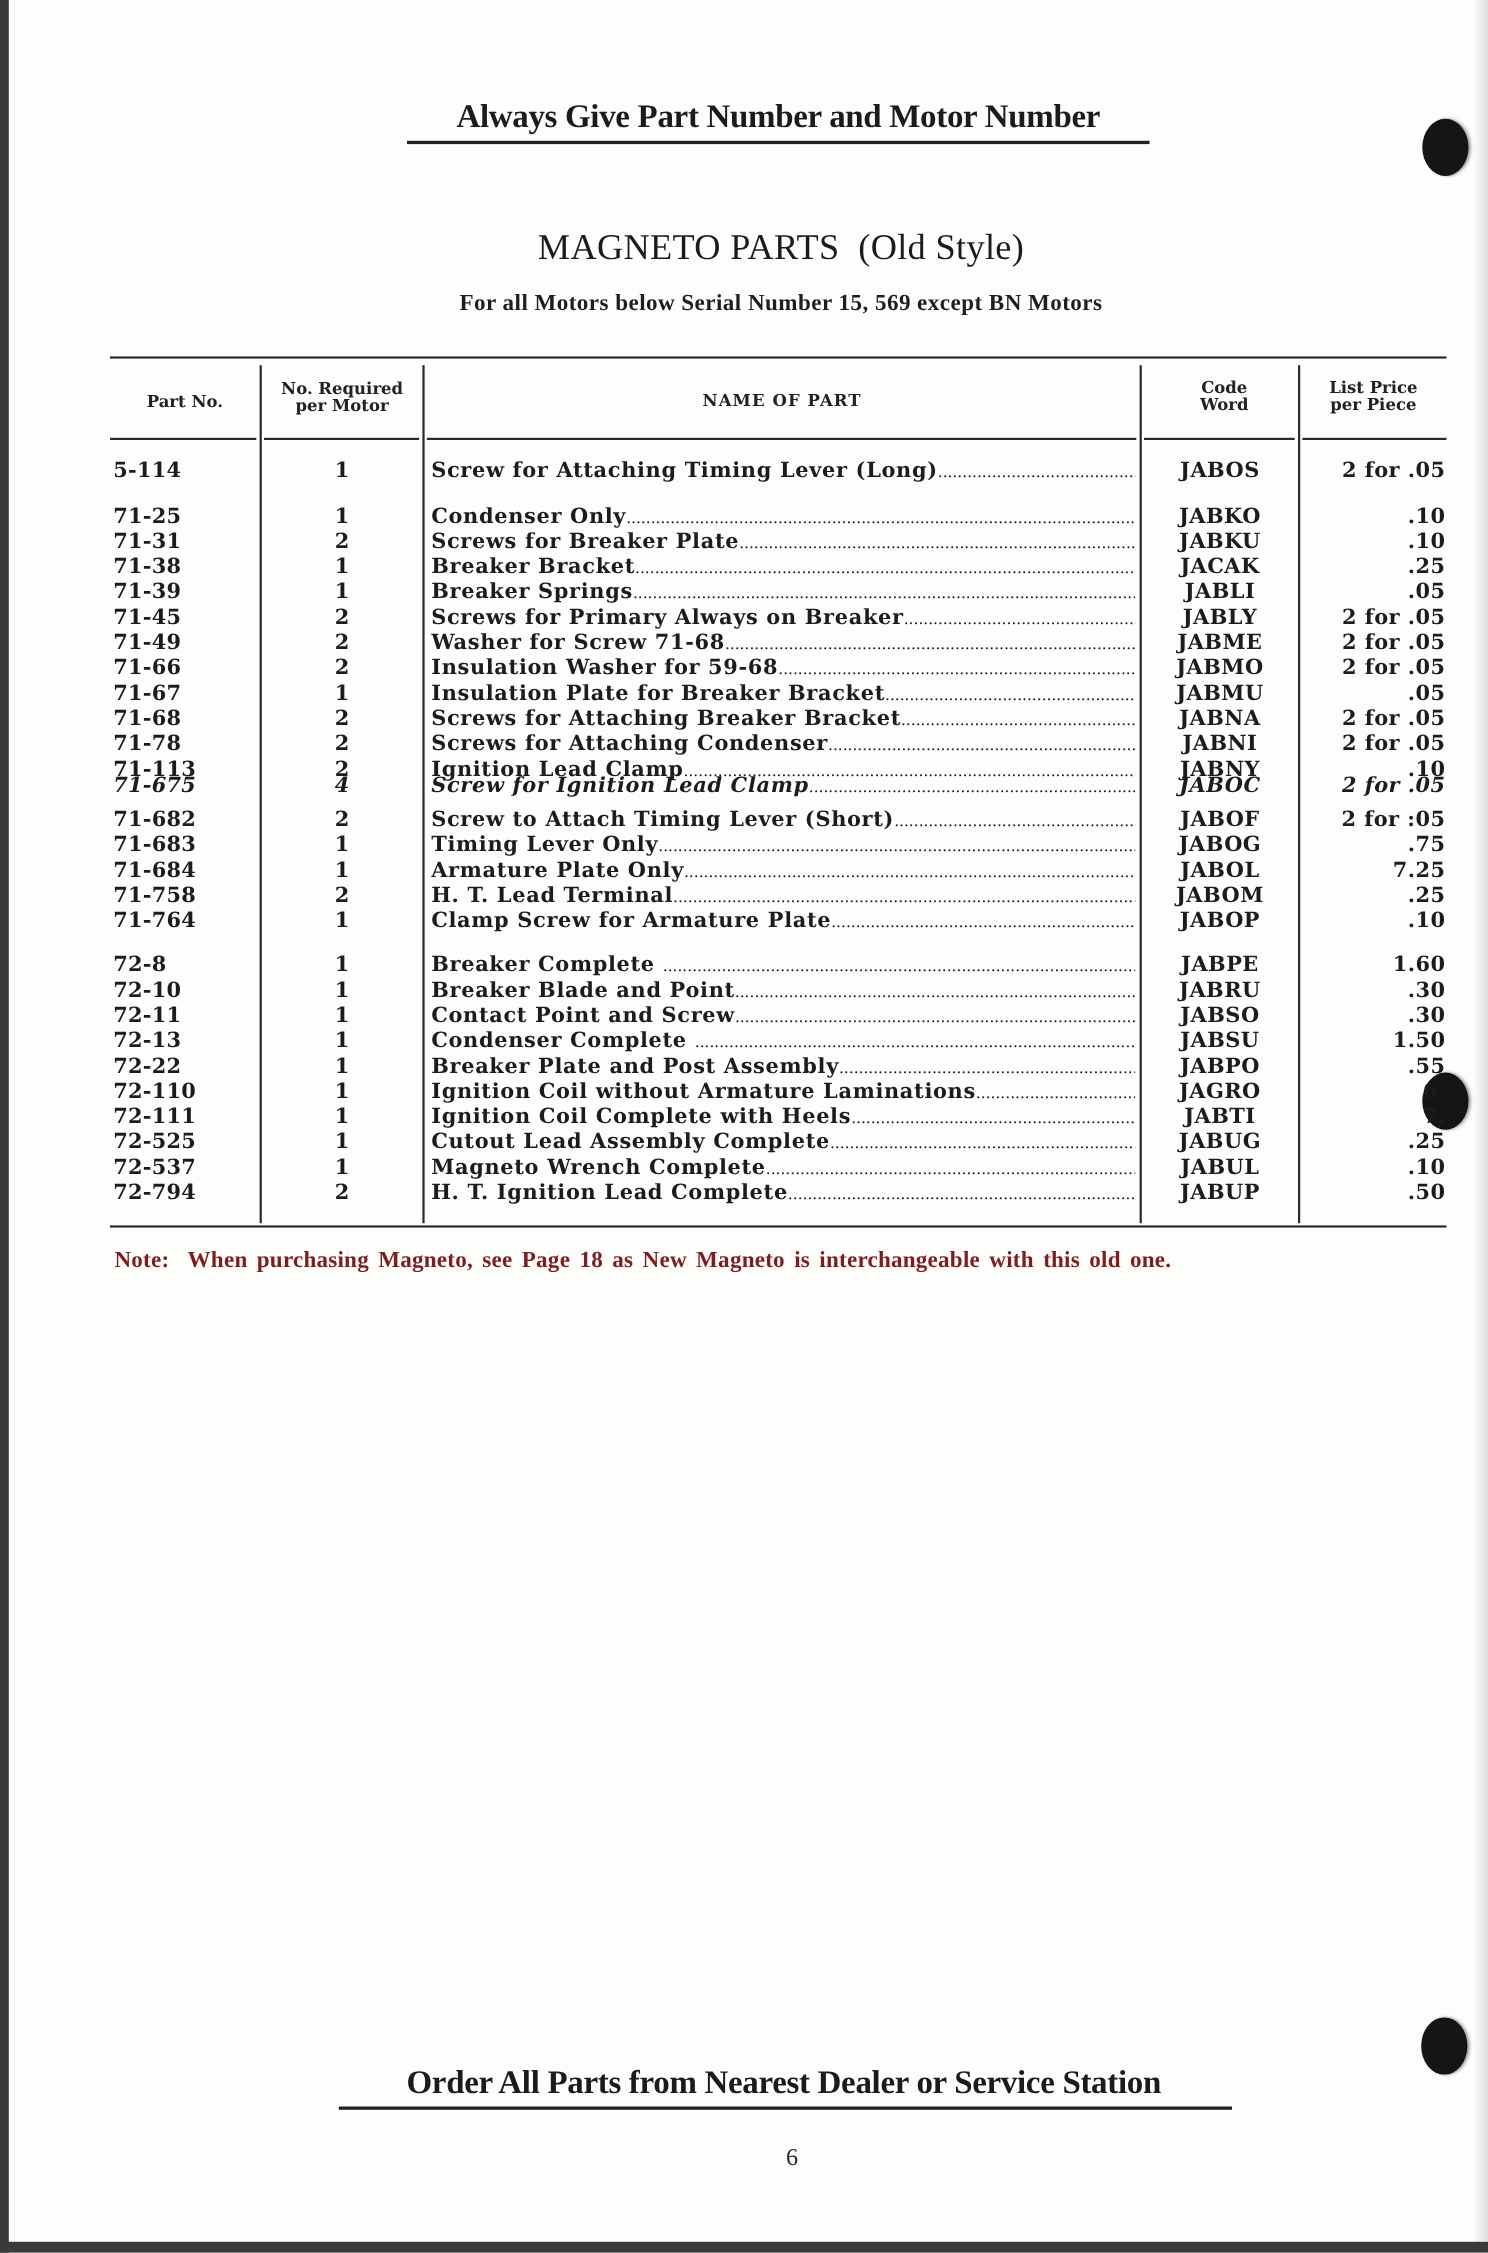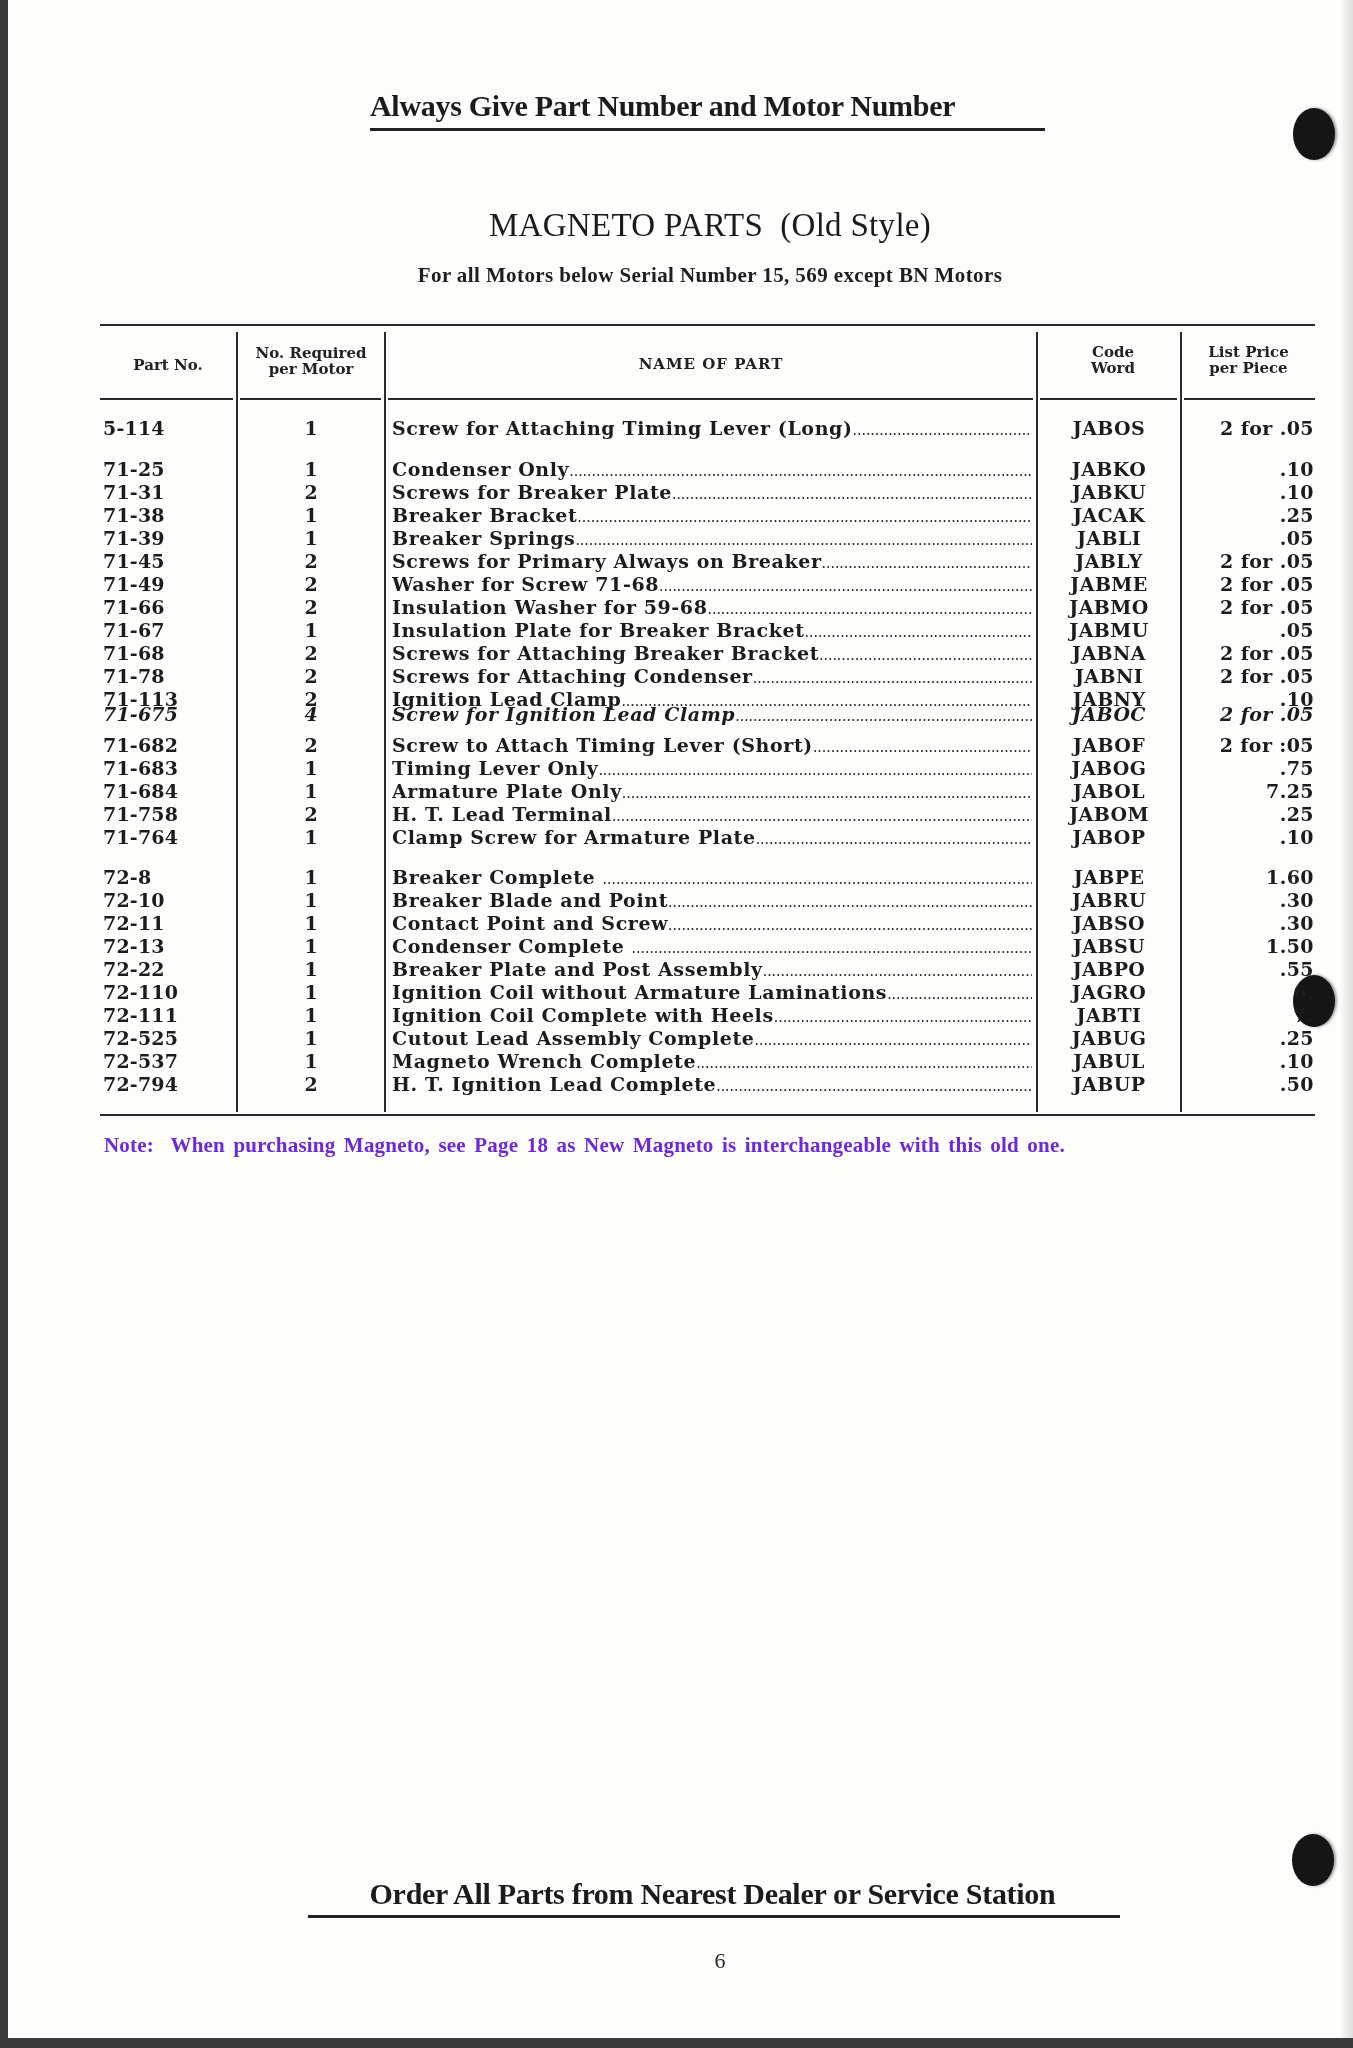--- a/index.html
+++ b/index.html
@@ -9,21 +9,21 @@
     font-family:"DejaVu Serif", "Liberation Serif", serif;
   }
   .edge-left { position:absolute; left:0; top:0; width:8px; height:2048px; background:#3a3a3a; }
   .edge-bottom { position:absolute; left:0; bottom:0; width:1353px; height:10px; background:#3a3a3a; }
   .edge-right { position:absolute; right:0; top:0; width:14px; height:2038px;
     background:linear-gradient(to right, rgba(0,0,0,0), rgba(0,0,0,0.12)); }
   .punch { position:absolute; width:42px; height:52px; border-radius:50%;
     background:#151515; box-shadow:2px 0 3px rgba(0,0,0,0.4); }
 
   .top-title {
-    position:absolute; left:370px; top:88px; width:675px; 
+    position:absolute; left:370px; top:88px; width:675px; text-align:center;
     font-family:"Liberation Serif", serif; font-weight:bold; font-size:30px;
     letter-spacing:-0.3px; line-height:36px; color:#1b1b1b;
   }
   .top-rule { position:absolute; left:370px; top:128px; width:675px; height:3px; background:#222; }
 
   .section-title {
     position:absolute; left:0; top:205px; width:1420px; text-align:center;
     font-family:"Liberation Serif", serif; font-size:33px; letter-spacing:0.3px;
     line-height:40px; color:#1b1b1b;
   }
@@ -48,21 +48,21 @@
   .c-part { left:103px; letter-spacing:0.2px; }
   .c-qty { left:237px; width:148px; text-align:center; }
   .c-name { left:392px; width:640px; overflow:hidden; letter-spacing:0.6px; }
   .c-name .leader { font-weight:normal; letter-spacing:0; font-size:14px; }
   .c-code { left:1040px; width:138px; text-align:center; letter-spacing:0.4px; }
   .c-price { left:1180px; width:134px; text-align:right; letter-spacing:0.4px; }
 
   .note {
     position:absolute; left:104px; top:1130px; width:1240px; white-space:nowrap;
     font-family:"Liberation Serif", serif; font-weight:bold; font-size:21px;
-    line-height:30px; color:#6d28d9; word-spacing:3px; letter-spacing:0.2px;
+    line-height:30px; color:#7f1d1d; word-spacing:3px; letter-spacing:0.2px;
   }
 
   .bottom-title {
     position:absolute; left:305px; top:1876px; width:815px; text-align:center;
     font-family:"Liberation Serif", serif; font-weight:bold; font-size:30px;
     letter-spacing:-0.3px; line-height:36px; color:#1b1b1b;
   }
   .bottom-rule { position:absolute; left:308px; top:1915px; width:812px; height:3px; background:#222; }
   .page-num {
     position:absolute; left:0; top:1948px; width:1440px; text-align:center;

